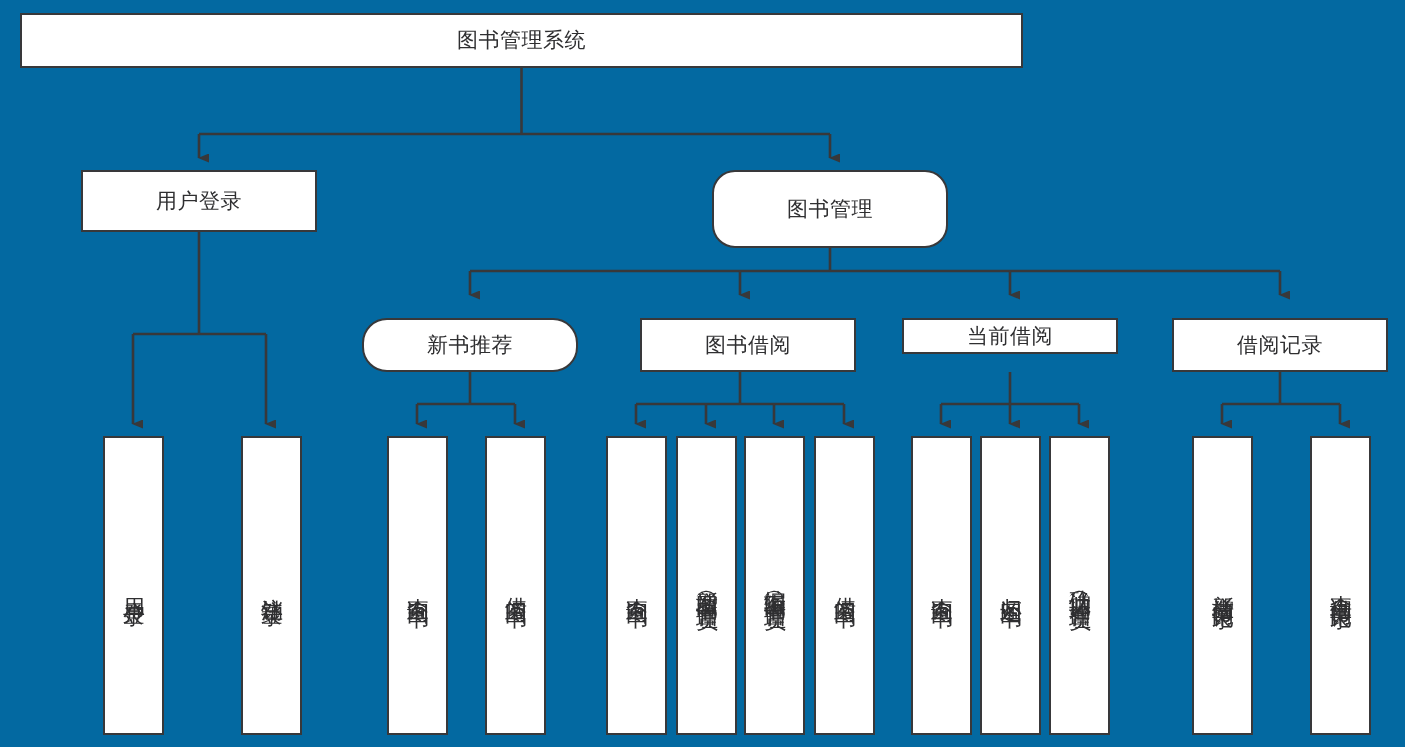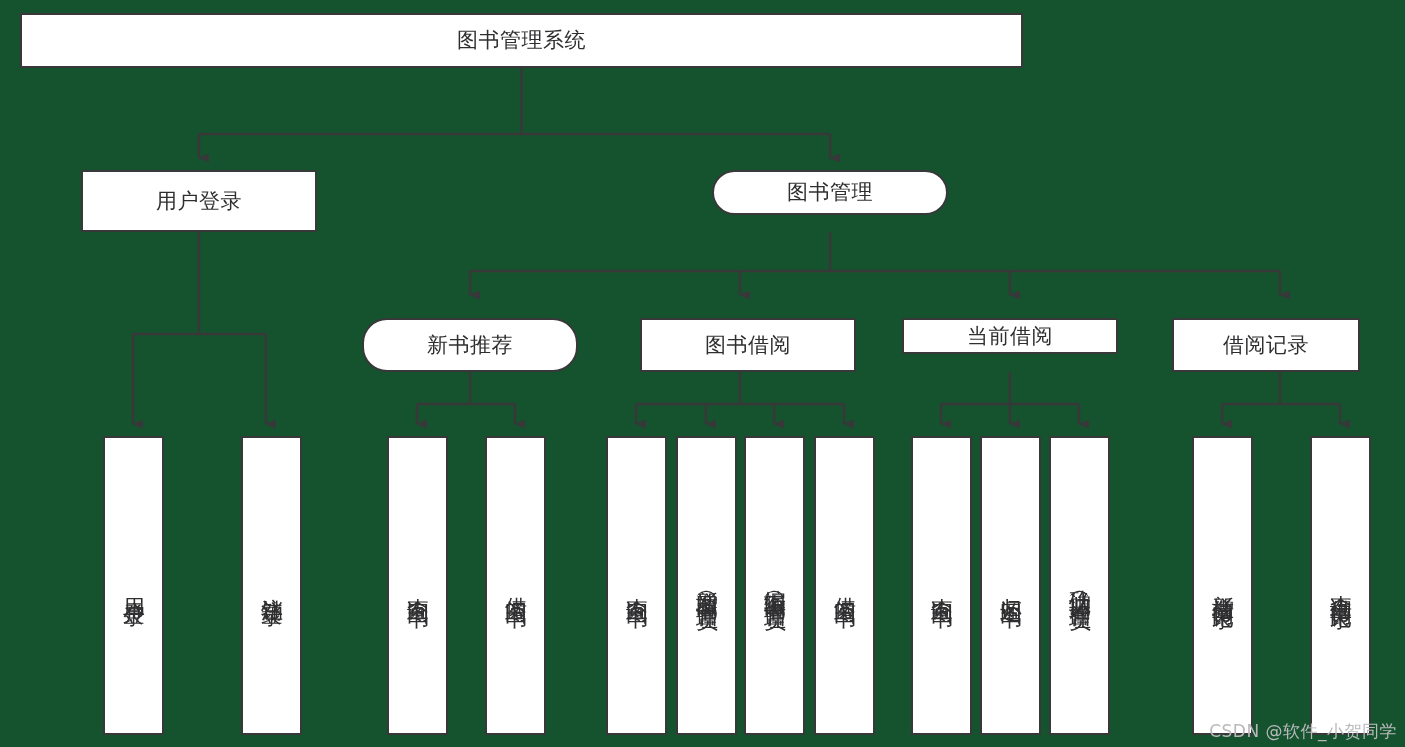--- a/index.html
+++ b/index.html
@@ -8,21 +8,21 @@
     padding: 0;
     background: #ffffff;
   }
   body {
     font-family: "DejaVu Sans", "Liberation Sans", sans-serif;
   }
   #diagram-root {
     position: relative;
     width: 1405px;
     height: 747px;
-    background: #14532d;
+    background: #0369a1;
     overflow: hidden;
   }
   #edge-layer {
     position: absolute;
     left: 0;
     top: 0;
     width: 1405px;
     height: 747px;
     pointer-events: none;
   }
@@ -132,34 +132,34 @@
     </g>
   </svg>
 
   <div class="node horiz" style="left:20px; top:13px; width:1003px; height:55px;">
     <span class="node-label">图书管理系统</span>
   </div>
 
   <div class="node horiz" style="left:81px; top:170px; width:236px; height:62px;">
     <span class="node-label">用户登录</span>
   </div>
-  <div class="node horiz" style="left:712px; top:170px; width:236px; height:45px;border-radius:23px;">
+  <div class="node horiz" style="left:712px; top:170px; width:236px; height:78px;border-radius:23px;">
     <span class="node-label">图书管理</span>
   </div>
 
   <div class="node horiz" style="left:362px; top:318px; width:216px; height:54px;border-radius:25px;">
     <span class="node-label">新书推荐</span>
   </div>
   <div class="node horiz" style="left:632px; top:318px; width:216px; height:54px;margin-left:8px;">
     <span class="node-label">图书借阅</span>
   </div>
   <div class="node horiz" style="left:902px; top:318px; width:216px; height:36px;">
     <span class="node-label">当前借阅</span>
   </div>
-  <div class="node horiz" style="left:1172px; top:318px; width:188px; height:54px;">
+  <div class="node horiz" style="left:1172px; top:318px; width:216px; height:54px;">
     <span class="node-label">借阅记录</span>
   </div>
 
   <div class="node vert" style="left:103px; top:436px; width:61px; height:299px;">
     <span class="node-label">用户登录</span>
   </div>
   <div class="node vert" style="left:241px; top:436px; width:61px; height:299px;">
     <span class="node-label">注销登录</span>
   </div>
 
@@ -193,14 +193,13 @@
     <span class="node-label">确认归还（管理员）</span>
   </div>
 
   <div class="node vert" style="left:1192px; top:436px; width:61px; height:299px;">
     <span class="node-label">新增借阅记录</span>
   </div>
   <div class="node vert" style="left:1310px; top:436px; width:61px; height:299px;">
     <span class="node-label">查询借阅记录</span>
   </div>
 
-  <div id="watermark">CSDN @软件_小贺同学</div>
 </div>
 
 </body></html>

